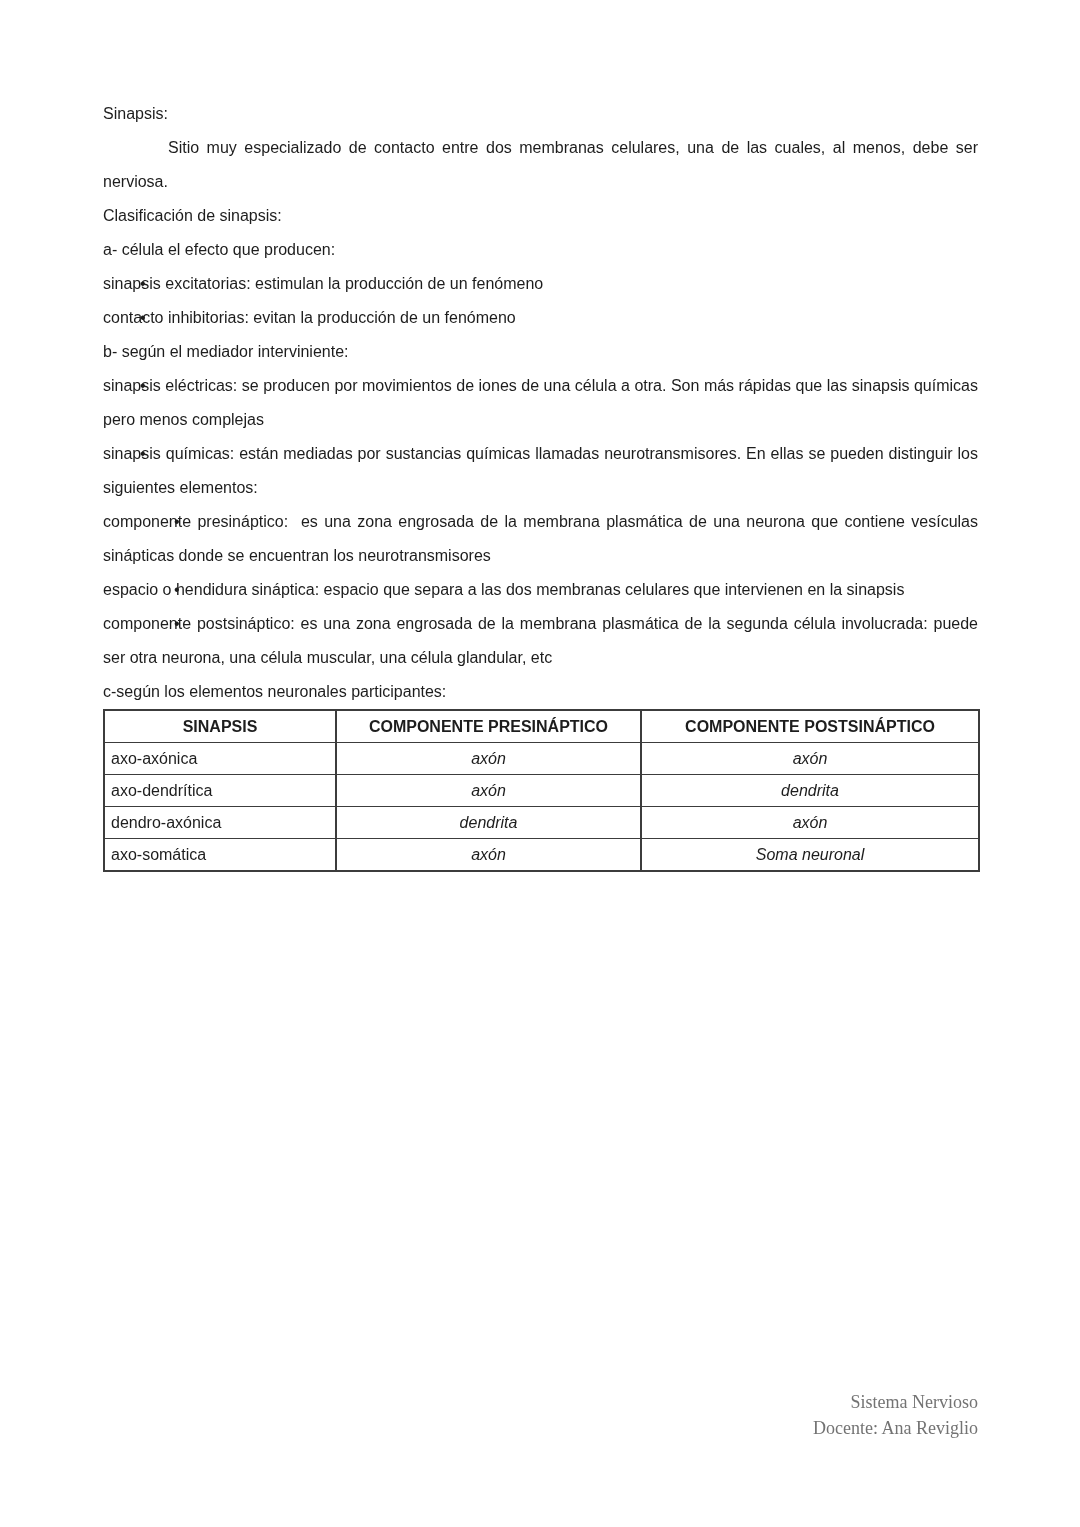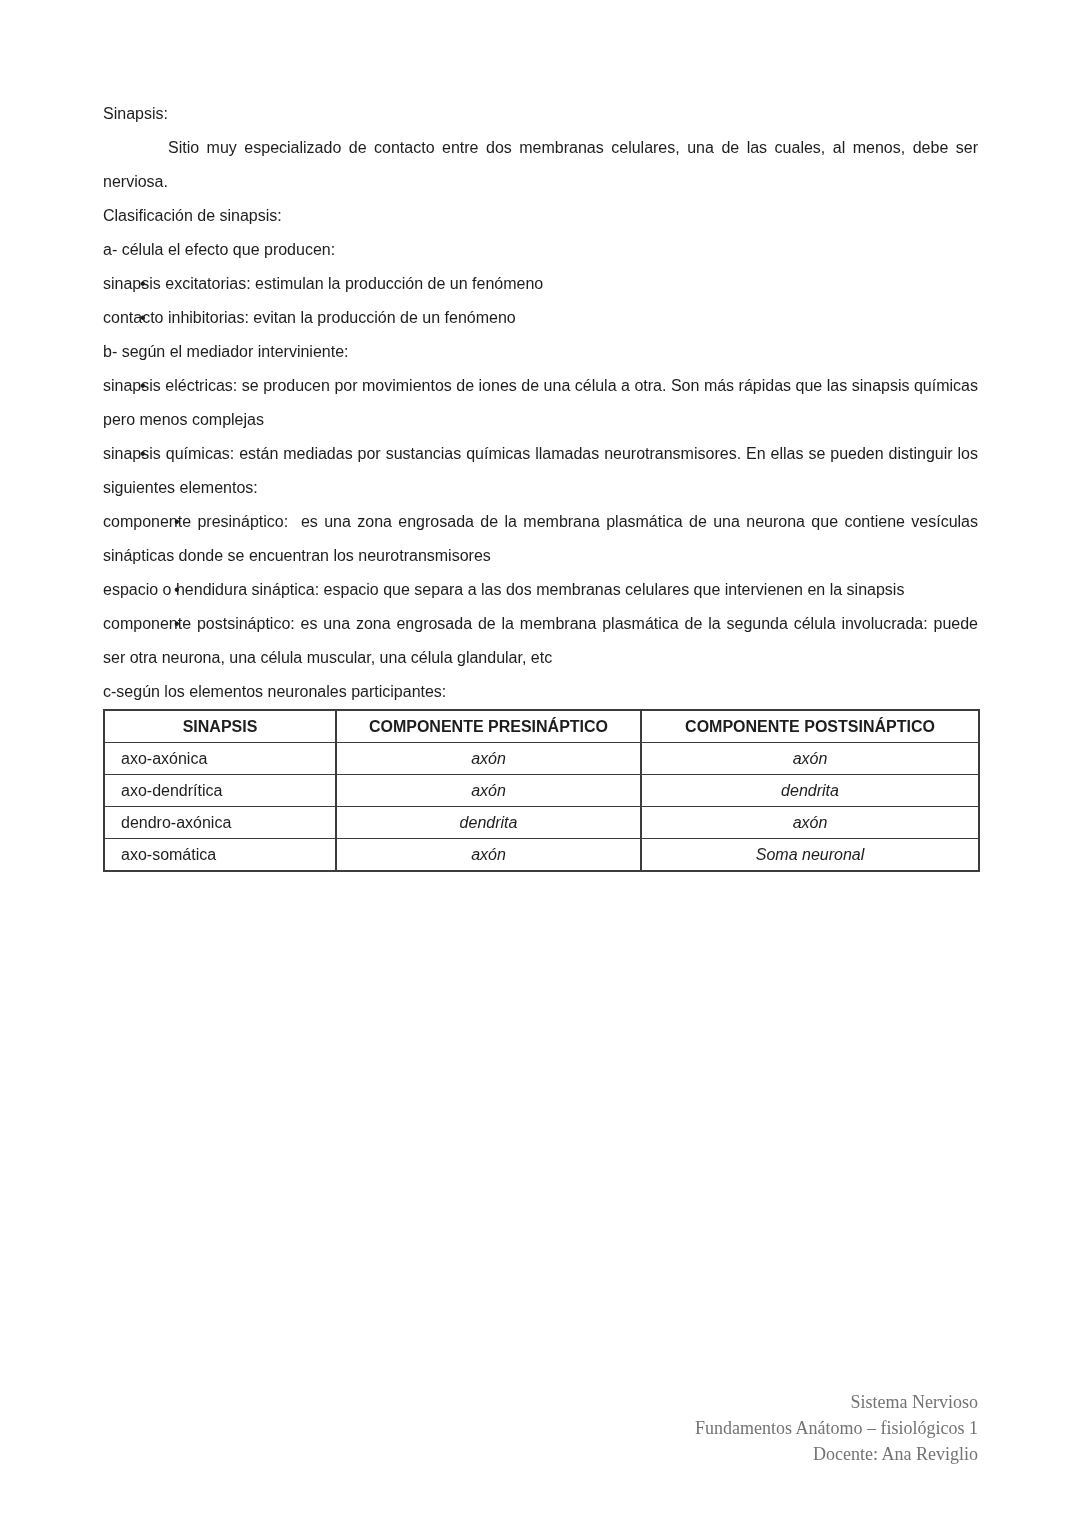--- a/index.html
+++ b/index.html
@@ -74,21 +74,21 @@
     padding: 0;
     line-height: 18px;
   }
   table.syn td {
     height: 31px;
     line-height: 18px;
     padding: 0;
   }
   table.syn td.left {
     text-align: left;
-    padding-left: 16px;
+    padding-left: 6px;
   }
   table.syn td.center { text-align: center; font-style: italic; }
   .footer {
     position: absolute;
     right: 102px;
     top: 1389px;
     text-align: right;
     font-size: 18px;
     line-height: 26px;
     color: #737373;
@@ -153,15 +153,14 @@
         <td class="center">axón</td>
         <td class="center">Soma neuronal</td>
       </tr>
     </tbody>
   </table>
 
 </div>
 
 <div class="footer">
   <div>Sistema Nervioso</div>
-  <div>Fundamentos Anátomo – fisiológicos 1</div>
   <div>Docente: Ana Reviglio</div>
 </div>
 
 </body></html>

